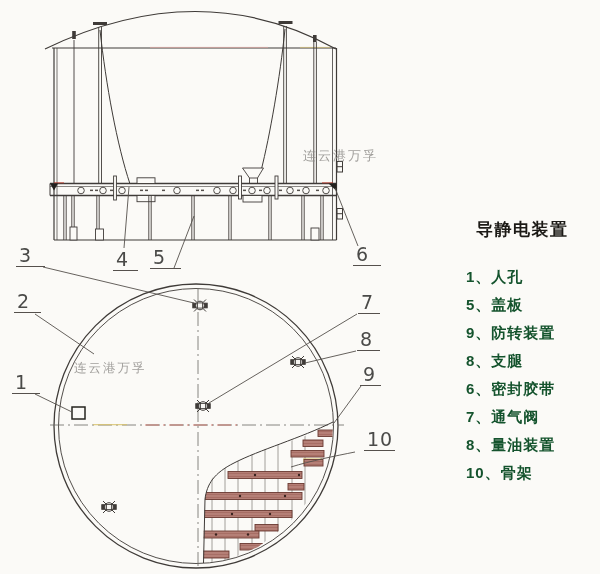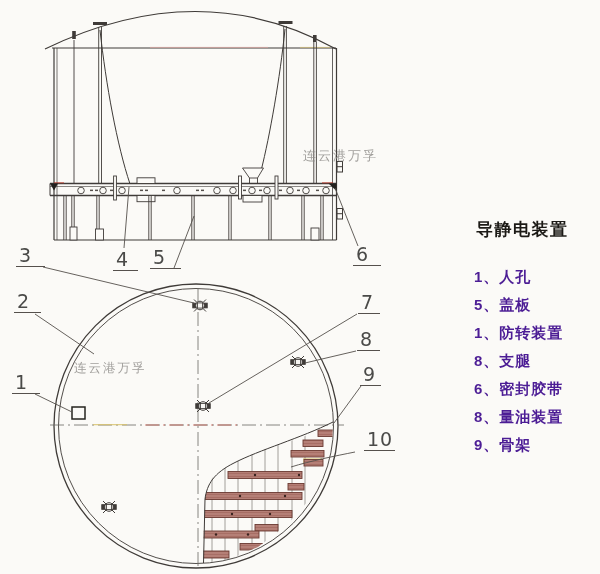--- a/index.html
+++ b/index.html
@@ -29,21 +29,21 @@
   .legend{
     position:absolute;left:455px;top:218px;width:145px;
     color:#26241f;
   }
   .legend-title{
     font-size:17px;font-weight:bold;letter-spacing:1.5px;
     margin:0 0 22px 21px;color:#1c1a16;
   }
   .legend-item{
     font-size:15px;font-weight:600;height:28px;line-height:28px;
-    margin-left:19px;letter-spacing:1px;white-space:nowrap;color:#4c1d95;
+    margin-left:11px;letter-spacing:1px;white-space:nowrap;color:#14532d;
   }
 </style>
 </head>
 <body>
 
 <div class="stage">
 
   <svg class="drawing-svg" width="440" height="574" viewBox="0 0 440 574">
     <defs>
       <pattern id="hatchPat" width="5" height="3" patternUnits="userSpaceOnUse">
@@ -275,21 +275,22 @@
   <span class="callout" style="left:364px;top:429px;width:28px;">10</span>
 
   <div class="watermark" style="left:303px;top:99px;">连云港万孚</div>
   <div class="watermark" style="left:74px;top:312px;font-size:12.5px;">连云港万孚</div>
 
   <div class="legend">
     <div class="legend-title">导静电装置</div>
     <div>
       <div class="legend-item">1、人孔</div>
       <div class="legend-item">5、盖板</div>
-      <div class="legend-item">1、防转装置</div>
+      <div class="legend-item">9、防转装置</div>
       <div class="legend-item">8、支腿</div>
       <div class="legend-item">6、密封胶带</div>
+      <div class="legend-item">7、通气阀</div>
       <div class="legend-item">8、量油装置</div>
-      <div class="legend-item">9、骨架</div>
+      <div class="legend-item">10、骨架</div>
     </div>
   </div>
 
 </div>
 
 </body></html>

